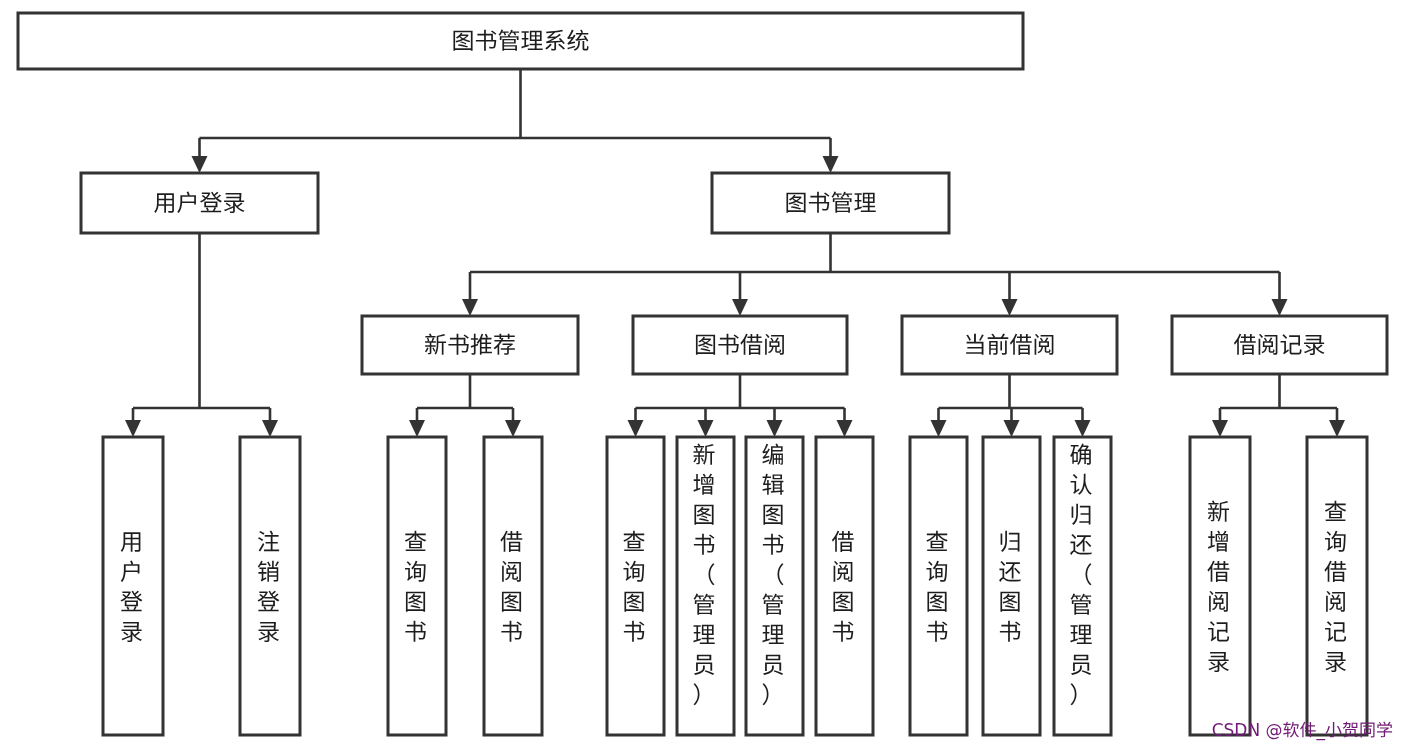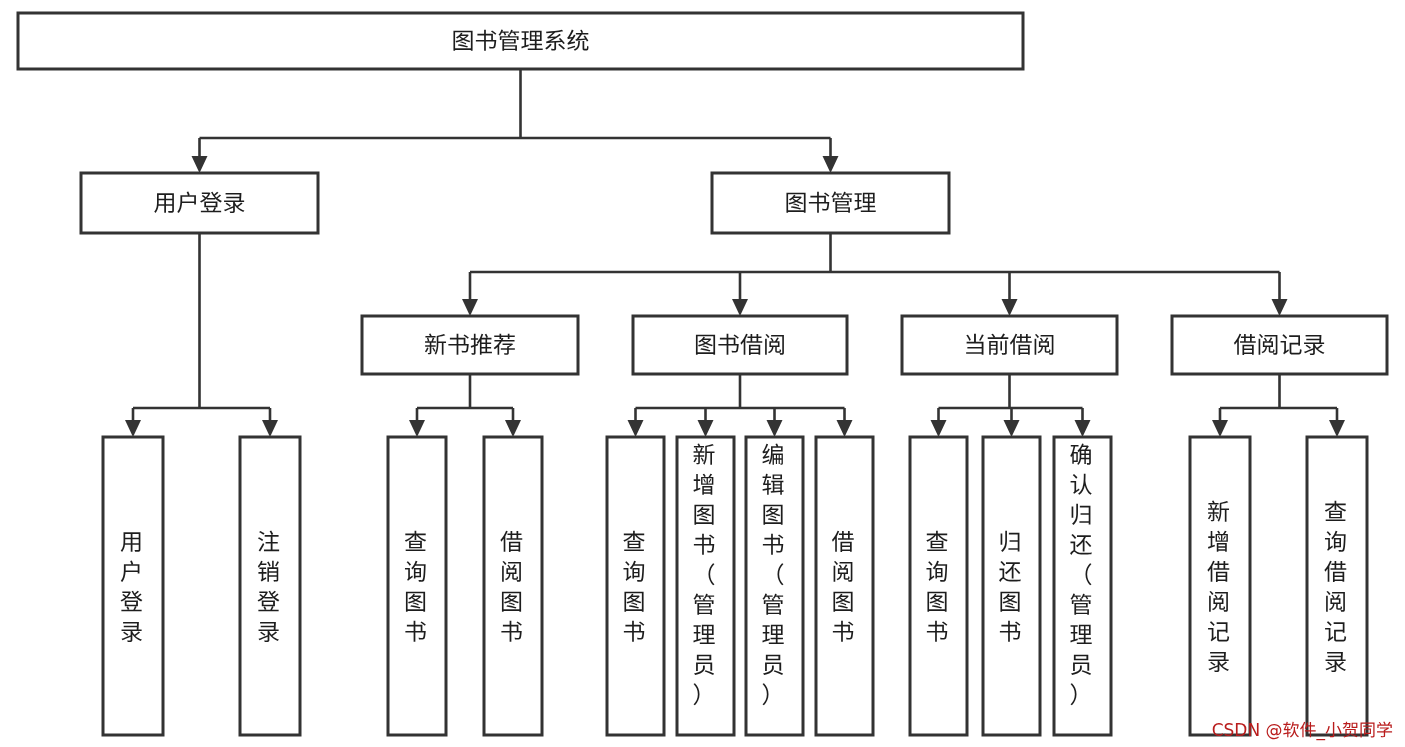--- a/index.html
+++ b/index.html
@@ -51,21 +51,21 @@
     fill: #1d1d1d;
     text-anchor: middle;
     letter-spacing: 3px;
   }
   .watermark {
     position: absolute;
     right: 12px;
     bottom: 6px;
     font-family: "DejaVu Sans", "Liberation Sans", sans-serif;
     font-size: 17px;
-    color: #b91c1c;
+    color: #701a75;
     white-space: nowrap;
     user-select: none;
   }
 </style>
 </head>
 <body>
 
 <svg id="diagram-canvas" viewBox="0 0 1405 747" xmlns="http://www.w3.org/2000/svg">
   <g id="edge-layer">
       <g>

